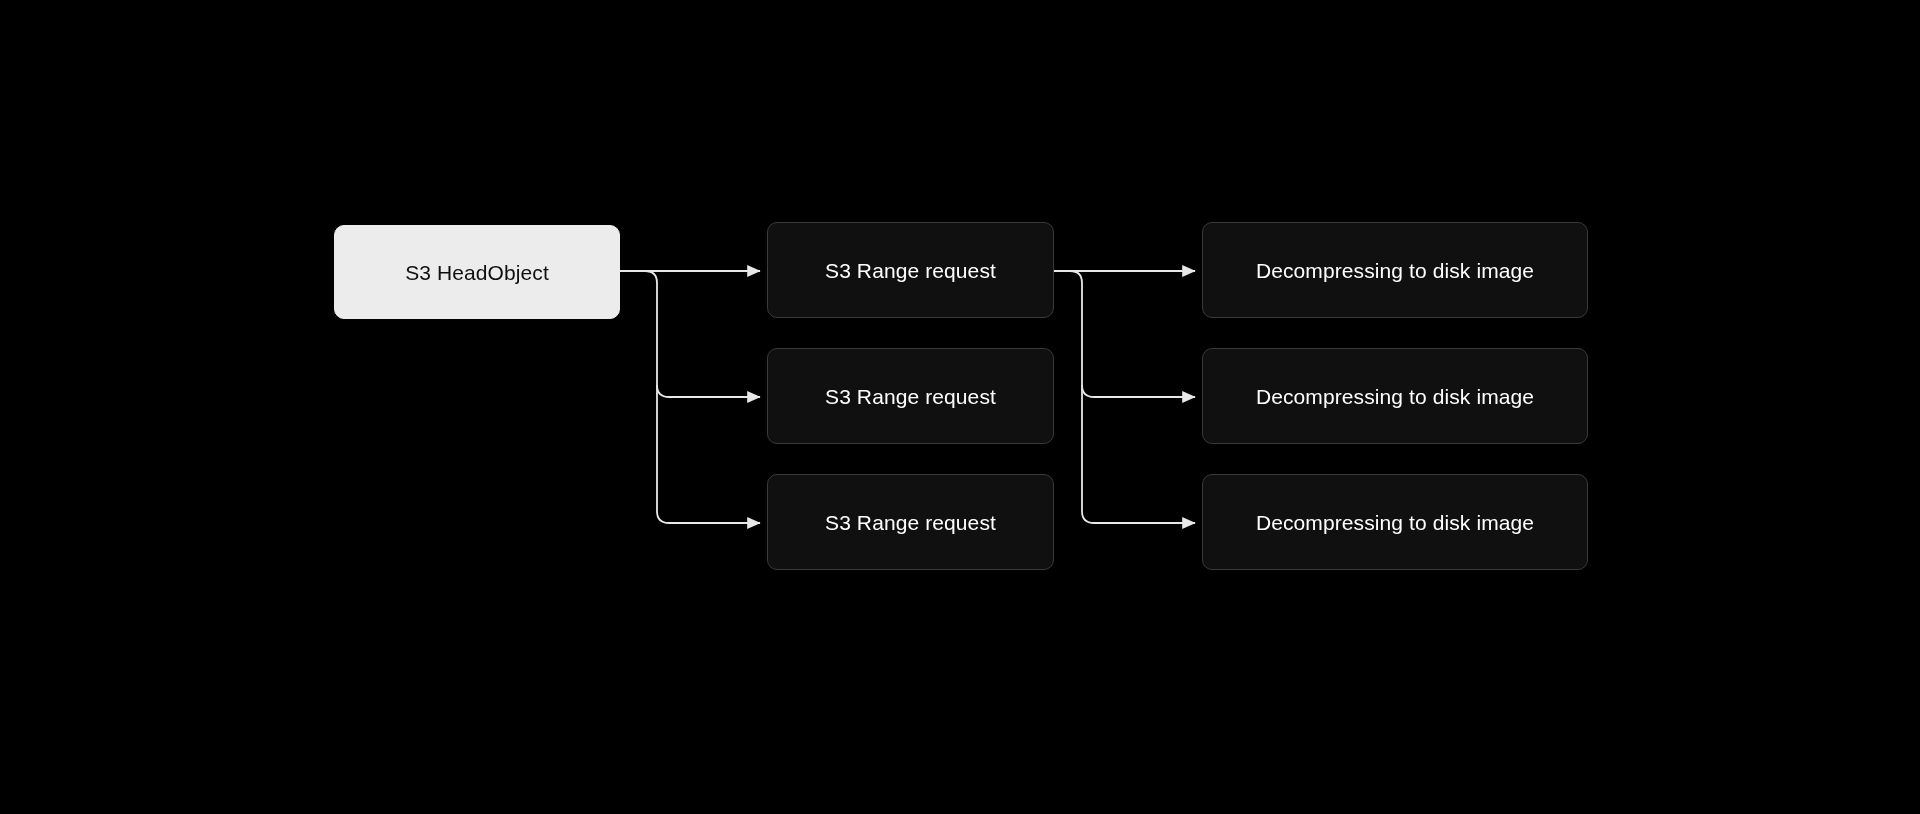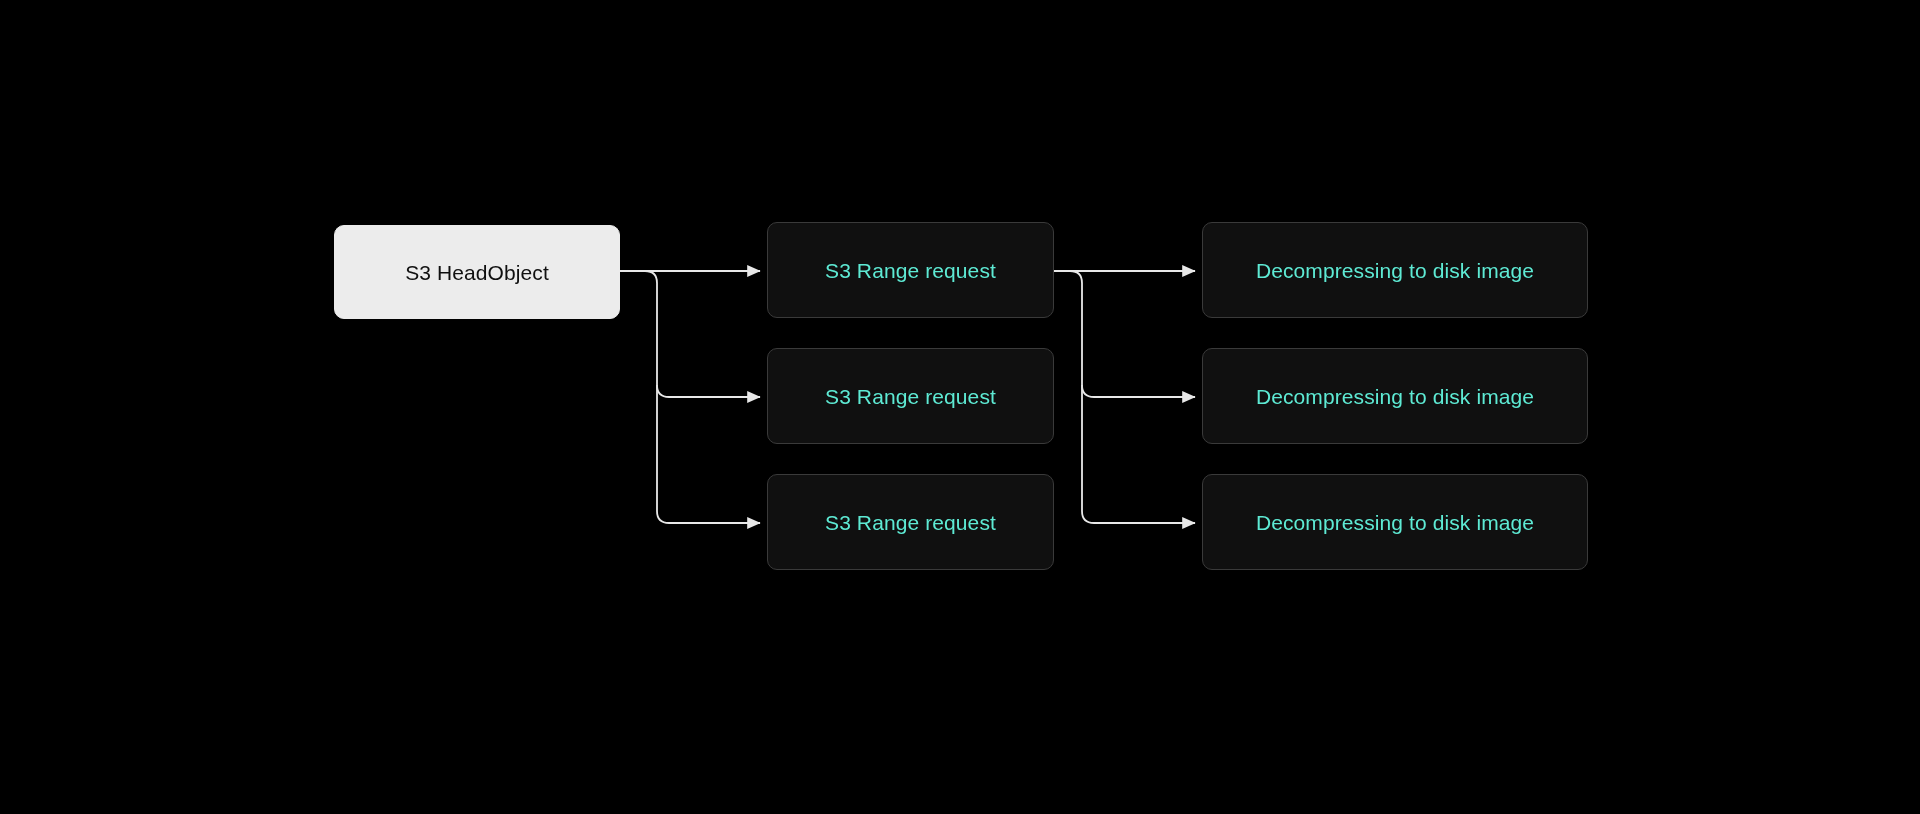--- a/index.html
+++ b/index.html
@@ -42,21 +42,21 @@
     text-align: center;
     white-space: nowrap;
   }
   .node.light {
     background: #ececec;
     color: #101010;
     border: 1px solid #ececec;
   }
   .node.dark {
     background: #101010;
-    color: #5eead4;
+    color: #ffffff;
     border: 1px solid #3a3a3a;
   }
   .node-label {
     display: block;
   }
 </style>
 </head>
 <body>
 
 <div id="canvas">

